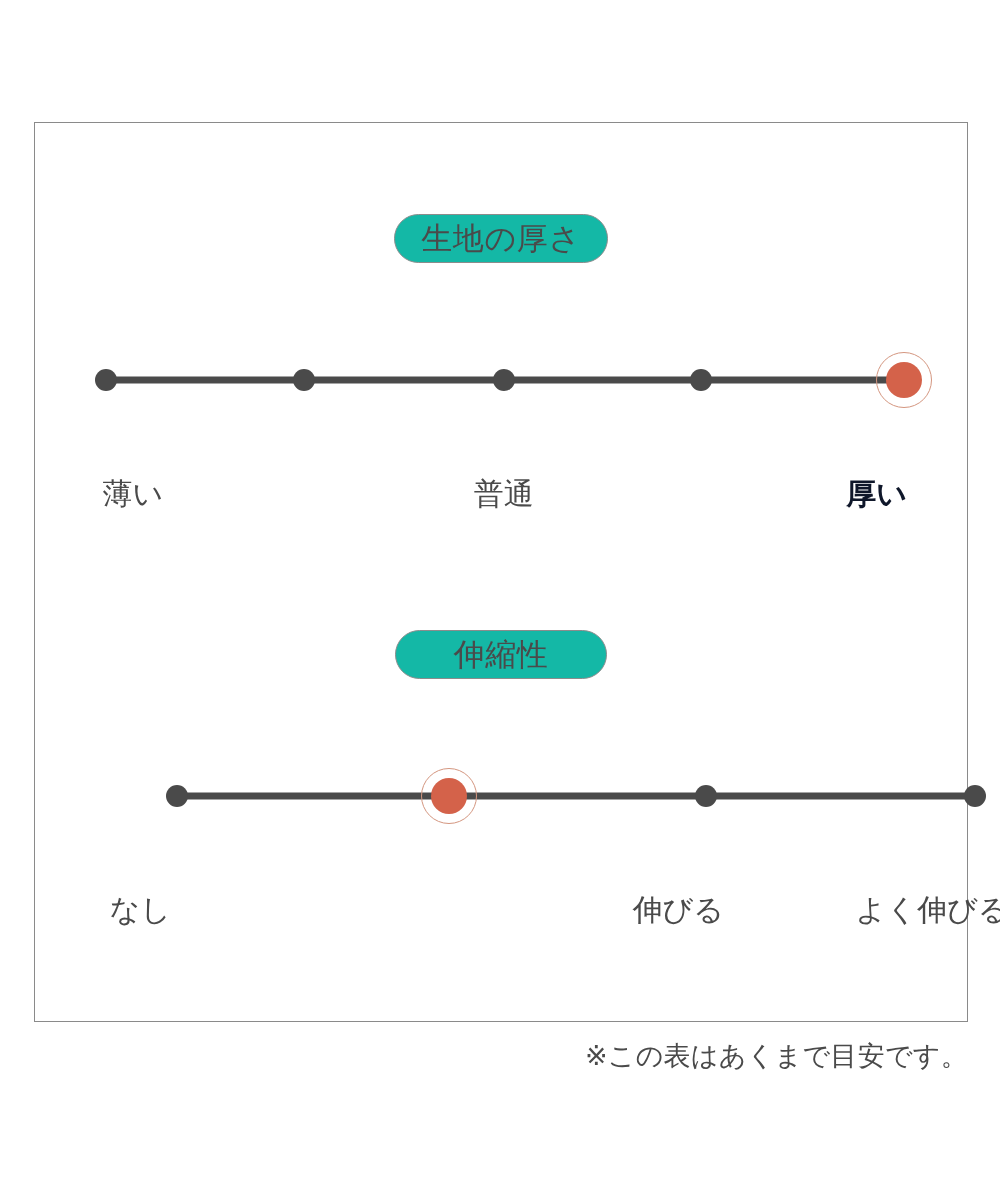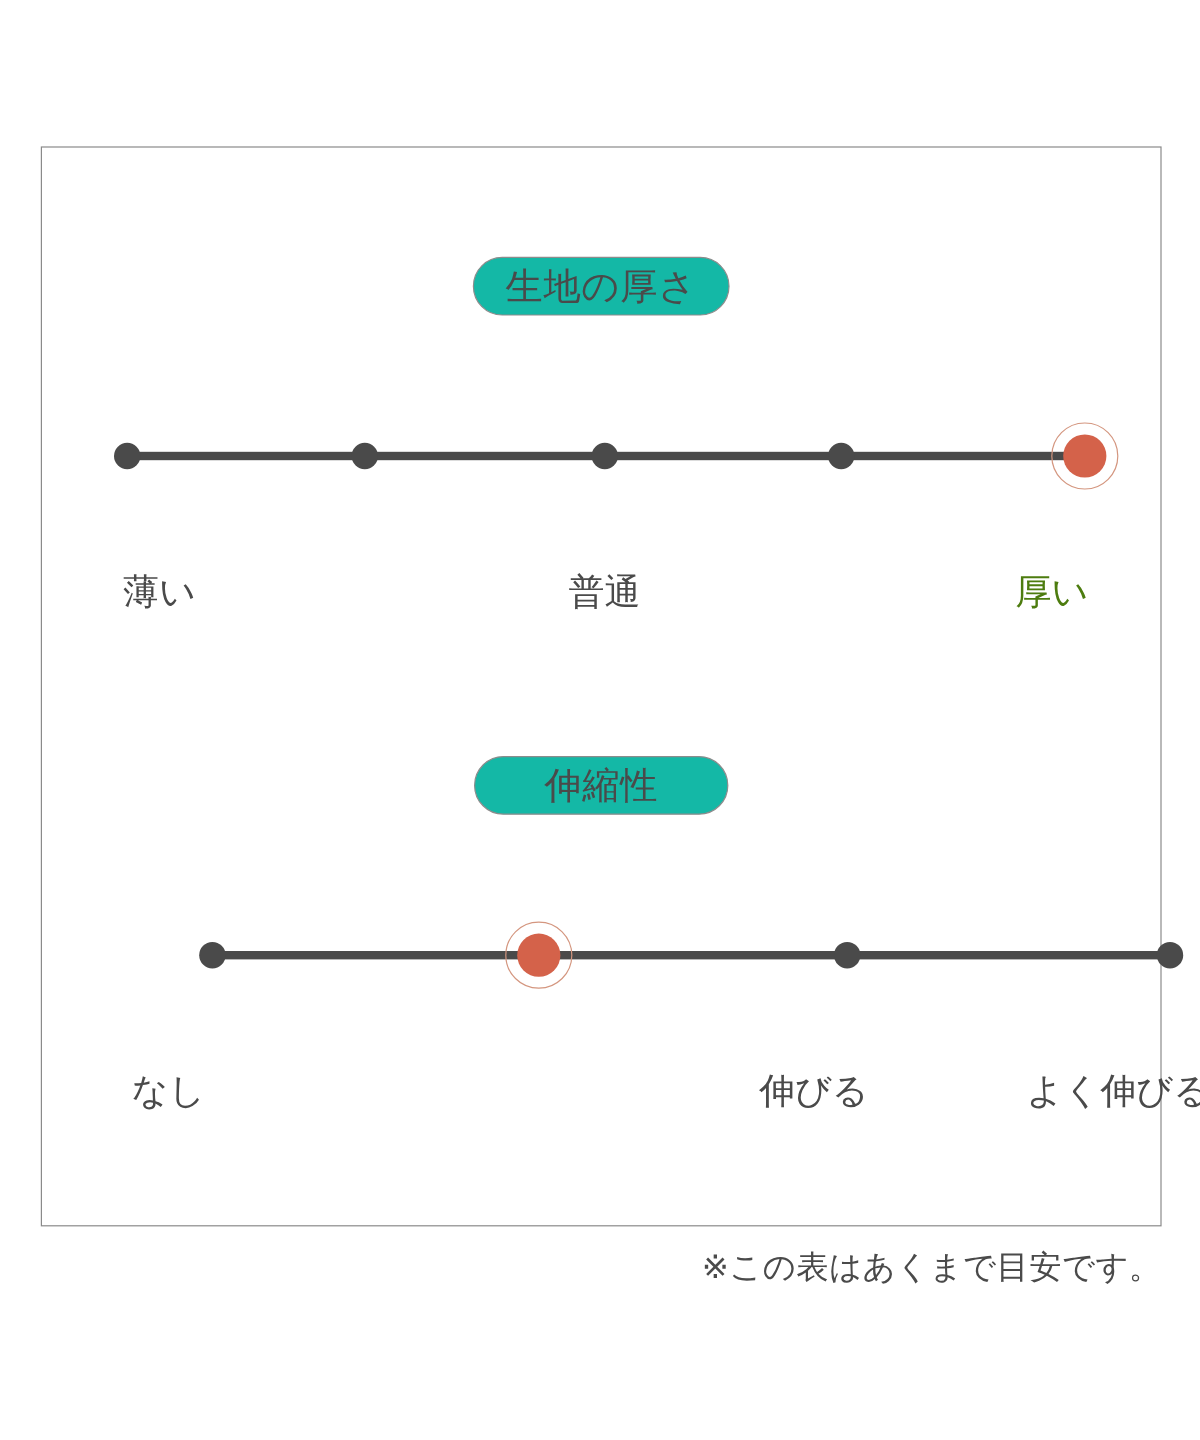--- a/index.html
+++ b/index.html
@@ -132,22 +132,22 @@
     top: 0;
     transform: translateX(-50%);
     white-space: nowrap;
     font-size: 30px;
     line-height: 46px;
     color: #4a4a4a;
     font-weight: 400;
     margin-top: 33px;
   }
   .label.active {
-    font-weight: 400;
-    color: #4d7c0f;
+    font-weight: 700;
+    color: #0f172a;
   }
 
   
   #section-stretch .pill-wrap { top: 75px; }
   #stretch-body {
     position: absolute;
     left: 71px;
     top: 231px;
     width: 798px;
     height: 130px;

